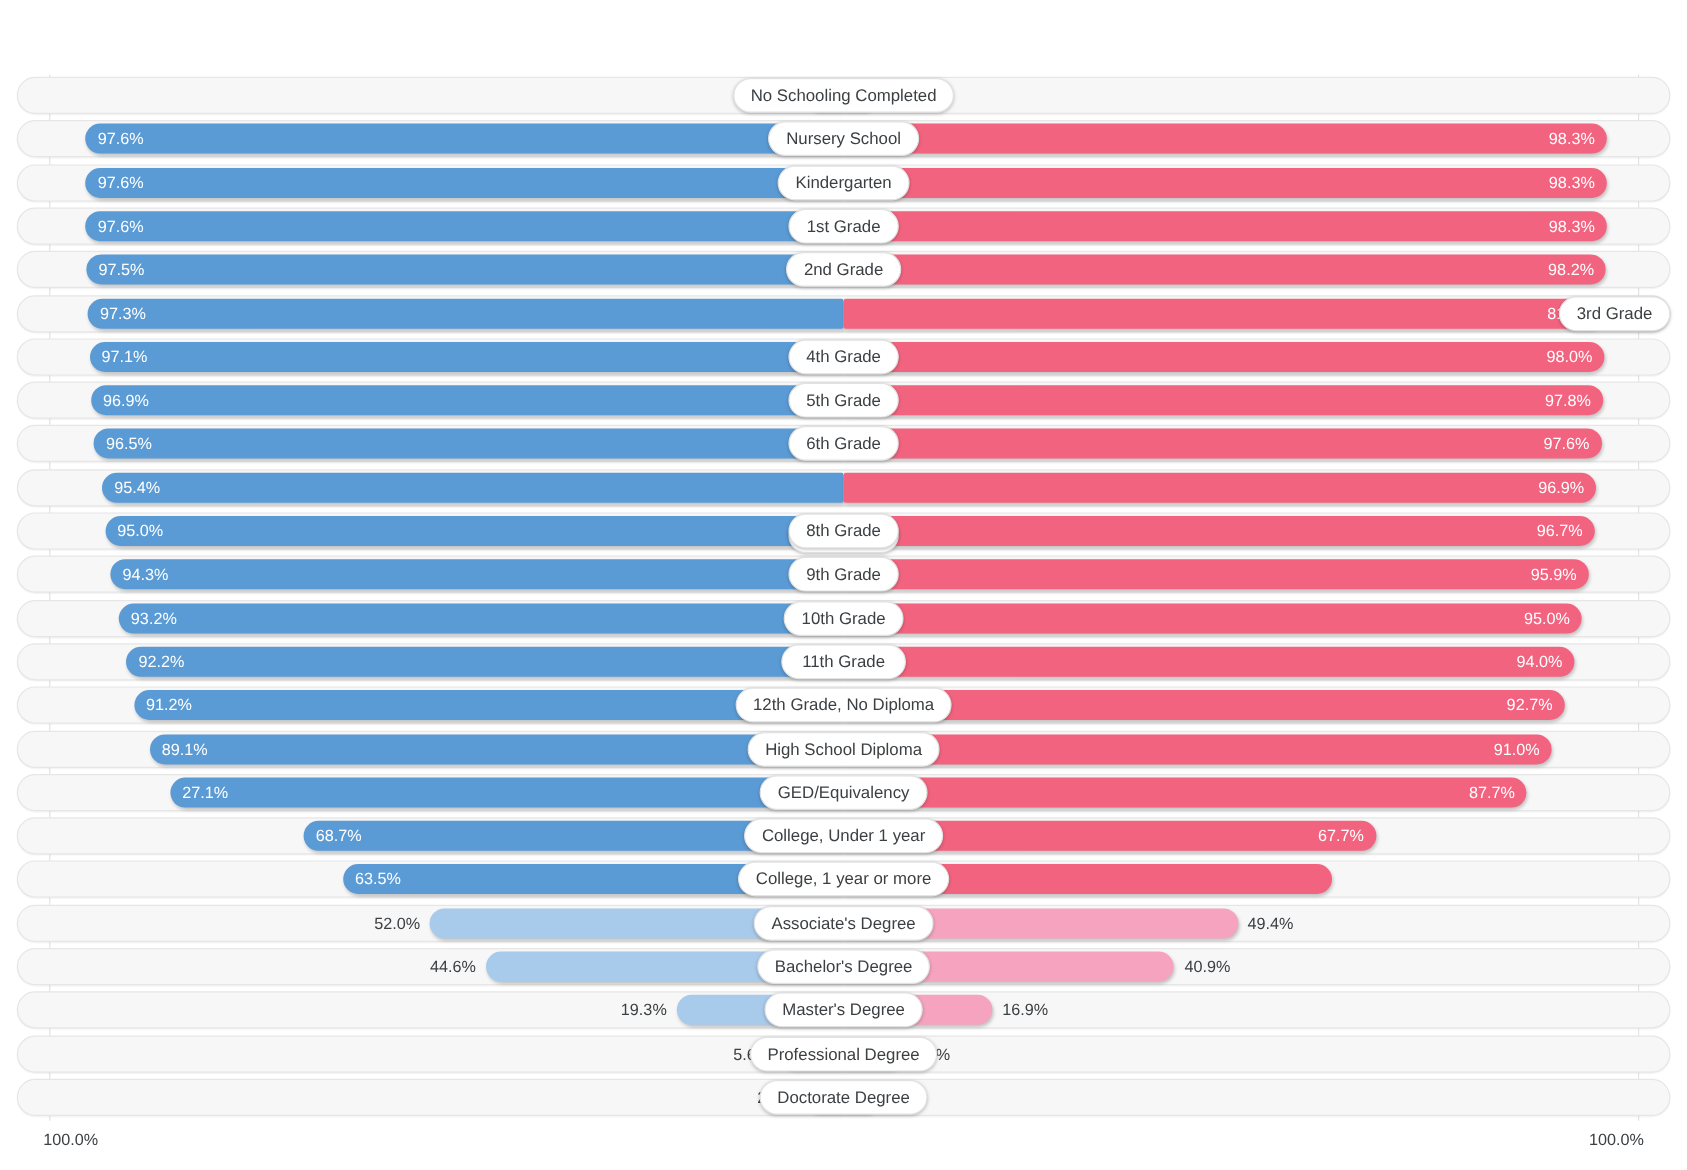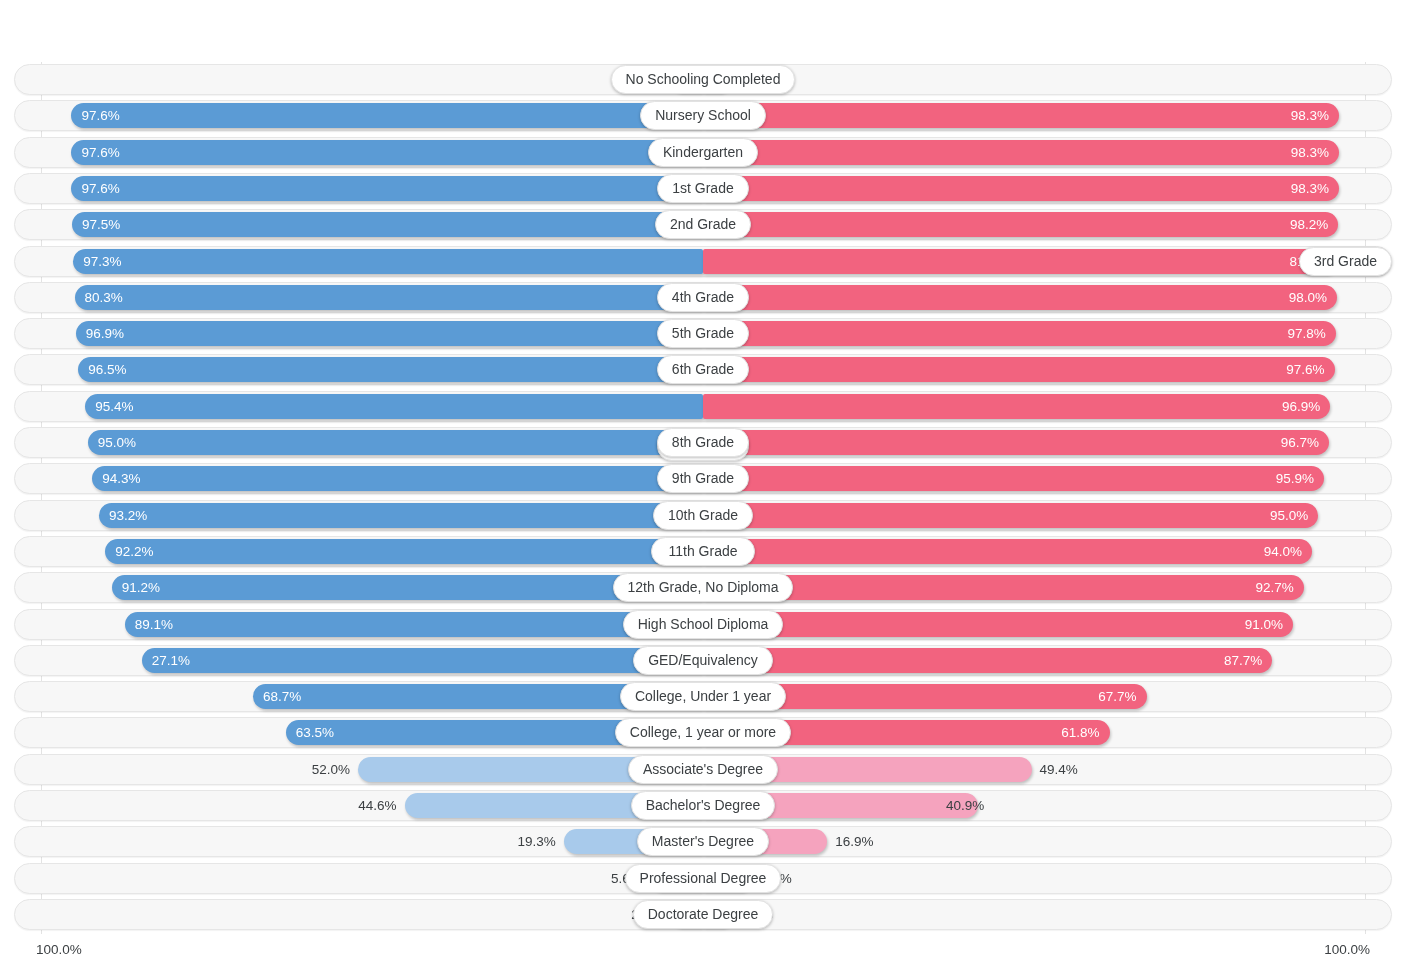--- a/index.html
+++ b/index.html
@@ -202,21 +202,21 @@
         <div class="bar bar-left" style="left: 59.2798px; width: 629.72px; background: rgb(91, 155, 213);"></div>
         <div class="bar bar-right" style="left: 689px; width: 634.75px; background: rgb(242, 99, 127);"></div>
         <div class="val val-in" style="left: 69.2798px;">97.3%</div>
         <div class="val val-in" style="left: 0px; width: 1313.75px; text-align: right;">81.0%</div>
         <div class="pill" style="left: 0px; width: 1378px; background: transparent; border: none; box-shadow: none; padding: 0px; text-align: right;"><span style="display: inline-block; background: rgb(255, 255, 255); border: 1px solid rgb(226, 226, 226); border-radius: 15px; padding: 0px 14px; height: 29px; line-height: 27px; box-shadow: rgba(0, 0, 0, 0.25) 0px 1px 3px;">3rd Grade</span></div>
       </div>
       <div class="row" style="top: 223.8px;">
         <div class="track"></div>
         <div class="bar bar-left" style="left: 60.5372px; width: 628.463px; background: rgb(91, 155, 213);"></div>
         <div class="bar bar-right" style="left: 689px; width: 634.121px; background: rgb(242, 99, 127);"></div>
-        <div class="val val-in" style="left: 70.5372px;">80.3%</div>
+        <div class="val val-in" style="left: 70.5372px;">97.1%</div>
         <div class="val val-in" style="left: 0px; width: 1313.12px; text-align: right;">98.0%</div>
         <div class="pill" style="left: 0px; width: 1378px; background: transparent; border: none; box-shadow: none; padding: 0px; text-align: center;"><span style="display: inline-block; background: rgb(255, 255, 255); border: 1px solid rgb(226, 226, 226); border-radius: 15px; padding: 0px 14px; height: 29px; line-height: 27px; box-shadow: rgba(0, 0, 0, 0.25) 0px 1px 3px;">4th Grade</span></div>
       </div>
       <div class="row" style="top: 260.1px;">
         <div class="track"></div>
         <div class="bar bar-left" style="left: 61.7945px; width: 627.205px; background: rgb(91, 155, 213);"></div>
         <div class="bar bar-right" style="left: 689px; width: 632.864px; background: rgb(242, 99, 127);"></div>
         <div class="val val-in" style="left: 71.7945px;">96.9%</div>
         <div class="val val-in" style="left: 0px; width: 1311.86px; text-align: right;">97.8%</div>
         <div class="pill" style="left: 0px; width: 1378px; background: transparent; border: none; box-shadow: none; padding: 0px; text-align: center;"><span style="display: inline-block; background: rgb(255, 255, 255); border: 1px solid rgb(226, 226, 226); border-radius: 15px; padding: 0px 14px; height: 29px; line-height: 27px; box-shadow: rgba(0, 0, 0, 0.25) 0px 1px 3px;">5th Grade</span></div>
@@ -299,37 +299,36 @@
         <div class="bar bar-right" style="left: 689px; width: 443.627px; background: rgb(242, 99, 127);"></div>
         <div class="val val-in" style="left: 249.087px;">68.7%</div>
         <div class="val val-in" style="left: 0px; width: 1122.63px; text-align: right;">67.7%</div>
         <div class="pill" style="left: 0px; width: 1378px; background: transparent; border: none; box-shadow: none; padding: 0px; text-align: center;"><span style="display: inline-block; background: rgb(255, 255, 255); border: 1px solid rgb(226, 226, 226); border-radius: 15px; padding: 0px 14px; height: 29px; line-height: 27px; box-shadow: rgba(0, 0, 0, 0.25) 0px 1px 3px;">College, Under 1 year</span></div>
       </div>
       <div class="row" style="top: 659.4px;">
         <div class="track"></div>
         <div class="bar bar-left" style="left: 271.779px; width: 417.221px; background: rgb(91, 155, 213);"></div>
         <div class="bar bar-right" style="left: 689px; width: 406.534px; background: rgb(242, 99, 127);"></div>
         <div class="val val-in" style="left: 281.779px;">63.5%</div>
-        <div class="val val-in" style="left: 0px; width: 1085.53px; text-align: right;">61.8%</div>
         <div class="pill" style="left: 0px; width: 1378px; background: transparent; border: none; box-shadow: none; padding: 0px; text-align: center;"><span style="display: inline-block; background: rgb(255, 255, 255); border: 1px solid rgb(226, 226, 226); border-radius: 15px; padding: 0px 14px; height: 29px; line-height: 27px; box-shadow: rgba(0, 0, 0, 0.25) 0px 1px 3px;">College, 1 year or more</span></div>
       </div>
       <div class="row" style="top: 695.7px;">
         <div class="track"></div>
         <div class="bar bar-left" style="left: 344.079px; width: 344.921px; background: rgb(168, 202, 235);"></div>
         <div class="bar bar-right" style="left: 689px; width: 328.575px; background: rgb(245, 163, 190);"></div>
         <div class="val val-out" style="left: 0px; width: 336.079px; text-align: right;">52.0%</div>
         <div class="val val-out" style="left: 1025.58px;">49.4%</div>
         <div class="pill" style="left: 0px; width: 1378px; background: transparent; border: none; box-shadow: none; padding: 0px; text-align: center;"><span style="display: inline-block; background: rgb(255, 255, 255); border: 1px solid rgb(226, 226, 226); border-radius: 15px; padding: 0px 14px; height: 29px; line-height: 27px; box-shadow: rgba(0, 0, 0, 0.25) 0px 1px 3px;">Associate's Degree</span></div>
       </div>
       <div class="row" style="top: 732px;">
         <div class="track"></div>
         <div class="bar bar-left" style="left: 390.602px; width: 298.398px; background: rgb(168, 202, 235);"></div>
         <div class="bar bar-right" style="left: 689px; width: 275.136px; background: rgb(245, 163, 190);"></div>
         <div class="val val-out" style="left: 0px; width: 382.602px; text-align: right;">44.6%</div>
-        <div class="val val-out" style="left: 932px;">40.9%</div>
+        <div class="val val-out" style="left: 973px;">40.9%</div>
         <div class="pill" style="left: 0px; width: 1378px; background: transparent; border: none; box-shadow: none; padding: 0px; text-align: center;"><span style="display: inline-block; background: rgb(255, 255, 255); border: 1px solid rgb(226, 226, 226); border-radius: 15px; padding: 0px 14px; height: 29px; line-height: 27px; box-shadow: rgba(0, 0, 0, 0.25) 0px 1px 3px;">Bachelor's Degree</span></div>
       </div>
       <div class="row" style="top: 768.3px;">
         <div class="track"></div>
         <div class="bar bar-left" style="left: 549.662px; width: 139.338px; background: rgb(168, 202, 235);"></div>
         <div class="bar bar-right" style="left: 689px; width: 124.249px; background: rgb(245, 163, 190);"></div>
         <div class="val val-out" style="left: 0px; width: 541.662px; text-align: right;">19.3%</div>
         <div class="val val-out" style="left: 821.249px;">16.9%</div>
         <div class="pill" style="left: 0px; width: 1378px; background: transparent; border: none; box-shadow: none; padding: 0px; text-align: center;"><span style="display: inline-block; background: rgb(255, 255, 255); border: 1px solid rgb(226, 226, 226); border-radius: 15px; padding: 0px 14px; height: 29px; line-height: 27px; box-shadow: rgba(0, 0, 0, 0.25) 0px 1px 3px;">Master's Degree</span></div>
       </div>

